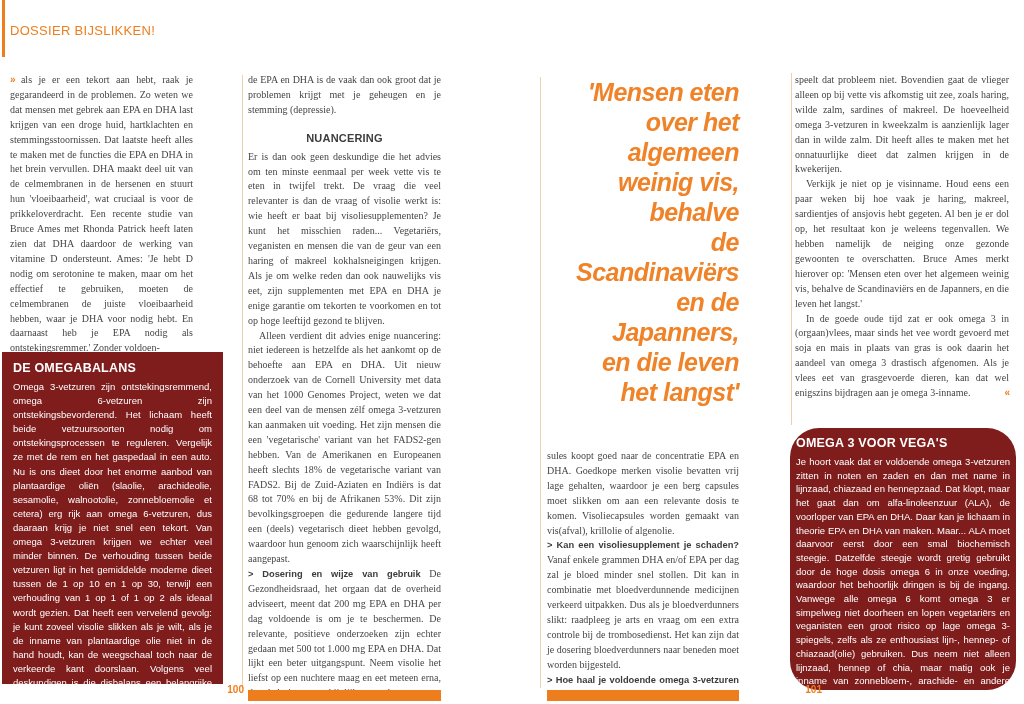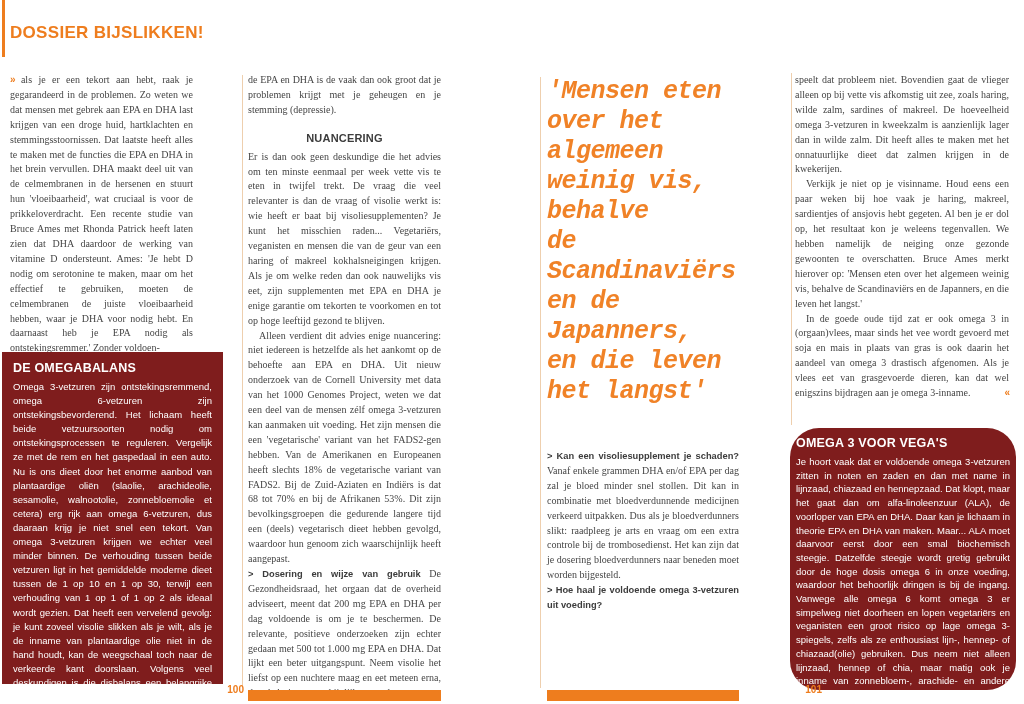--- a/index.html
+++ b/index.html
@@ -1,21 +1,21 @@
 <!DOCTYPE html>
 <html><head>
 <meta charset="utf-8">
 <style>
   html,body{margin:0;padding:0;}
   body{width:1024px;height:704px;position:relative;background:#ffffff;overflow:hidden;
        font-family:"Liberation Serif","DejaVu Serif",serif;}
   .abs{position:absolute;}
   .rule-top{left:2px;top:0;width:3px;height:57px;background:#ee7d1e;}
   .dossier{left:10px;top:23px;font-family:"Liberation Sans","DejaVu Sans",sans-serif;
-           font-weight:bold;font-size:17px;letter-spacing:.3px;color:#ee7d1e;}
+           font-weight:normal;font-size:13px;letter-spacing:.3px;color:#ee7d1e;}
   .vline{width:1px;background:#eecfae;}
   .v1{left:242px;top:75px;height:613px;}
   .v2{left:540px;top:77px;height:611px;}
   .v3{left:791px;top:73px;height:352px;}
   .col{font-size:10px;line-height:14.9px;color:#454545;text-align:justify;}
   .col p{margin:0;}
   .col .gap{}
   .indent{text-indent:11px;}
   .open-marker{color:#ee7d1e;font-weight:bold;font-family:"Liberation Sans",sans-serif;
                font-size:10px;letter-spacing:-1px;}
@@ -24,22 +24,22 @@
   .subhead{font-family:"Liberation Sans","DejaVu Sans",sans-serif;font-weight:bold;
            font-size:11px;color:#3c3c3c;letter-spacing:.2px;margin:13px 0 4px 0 !important;
            text-align:center;}
   .lead{font-family:"Liberation Sans","DejaVu Sans",sans-serif;font-weight:bold;
         font-size:9.3px;color:#3c3c3c;}
   .c1{left:10px;top:73px;width:183px;}
   .c2{left:248px;top:73px;width:193px;}
   .c3{left:547px;top:73px;width:192px;}
   .c4{left:795px;top:73px;width:214px;}
   .pullquote{font-size:25px;line-height:30px;color:#f08227;font-style:italic;
-             font-weight:bold;white-space:pre-line;font-family:Liberation Mono, monospace;
-             text-align:left;margin:4px 0 42px 0 !important;letter-spacing:-.5px;}
+             font-weight:bold;white-space:pre-line;font-family:Liberation Sans, sans-serif;
+             text-align:right;margin:4px 0 42px 0 !important;letter-spacing:-.5px;}
   .obox{background:#7f1d1d;color:#ffffff;font-family:"Liberation Sans","DejaVu Sans",sans-serif;}
   .box1{left:2px;top:352px;width:199px;height:314px;padding:9px 11px;}
   .box2{left:790px;top:428px;width:214px;height:246px;padding:8px 6px;border-radius:29px;}
   .obox h3{margin:0 0 5px 0;font-size:12.5px;letter-spacing:.2px;font-weight:bold;}
   .obox .btxt{font-size:9.5px;line-height:14.1px;text-align:justify;}
   .box2 .btxt{line-height:13.7px;}
   .footbar{top:690px;height:11px;background:#ee7d1e;}
   .fb-left{left:248px;width:193px;}
   .fb-right{left:547px;width:192px;}
   .pagenum{top:684px;width:40px;text-align:right;color:#ee7d1e;
@@ -77,20 +77,21 @@
   </div>
 
   <div class="abs col c3">
     <p class="pullquote">'Mensen eten
 over het algemeen
 weinig vis, behalve
 de Scandinaviërs
 en de Japanners,
 en die leven
 het langst'</p>
+    <p>sules koopt goed naar de concentratie EPA en DHA. Goedkope merken visolie bevatten vrij lage gehalten, waardoor je een berg capsules moet slikken om aan een relevante dosis te komen. Visoliecapsules worden gemaakt van vis(afval), krillolie of algenolie.</p>
     <p class="gap"><span class="lead">&gt; Kan een visoliesupplement je schaden?</span><span> Vanaf enkele grammen DHA en/of EPA per dag zal je bloed minder snel stollen. Dit kan in combinatie met bloedverdunnende medicijnen verkeerd uitpakken. Dus als je bloedverdunners slikt: raadpleeg je arts en vraag om een extra controle bij de trombosedienst. Het kan zijn dat je dosering bloedverdunners naar beneden moet worden bijgesteld.</span></p>
     <p class="gap"><span class="lead">&gt; Hoe haal je voldoende omega 3-vetzuren uit voeding?</span></p>
   </div>
 
   <div class="abs col c4">
     <p>speelt dat probleem niet. Bovendien gaat de vlieger alleen op bij vette vis afkomstig uit zee, zoals haring, wilde zalm, sardines of makreel. De hoeveelheid omega 3-vetzuren in kweekzalm is aanzienlijk lager dan in wilde zalm. Dit heeft alles te maken met het onnatuurlijke dieet dat zalmen krijgen in de kwekerijen.</p>
     <p class="indent">Verkijk je niet op je visinname. Houd eens een paar weken bij hoe vaak je haring, makreel, sardientjes of ansjovis hebt gegeten. Al ben je er dol op, het resultaat kon je weleens tegenvallen. We hebben namelijk de neiging onze gezonde gewoonten te overschatten. Bruce Ames merkt hierover op: 'Mensen eten over het algemeen weinig vis, behalve de Scandinaviërs en de Japanners, en die leven het langst.'</p>
     <p class="indent"><span>In de goede oude tijd zat er ook omega 3 in (orgaan)vlees, maar sinds het vee wordt gevoerd met soja en mais in plaats van gras is ook daarin het aandeel van omega 3 drastisch afgenomen. Als je vlees eet van grasgevoerde dieren, kan dat wel enigszins bijdragen aan je omega 3-inname.</span><span class="close-marker">«</span></p>
   </div>
 

